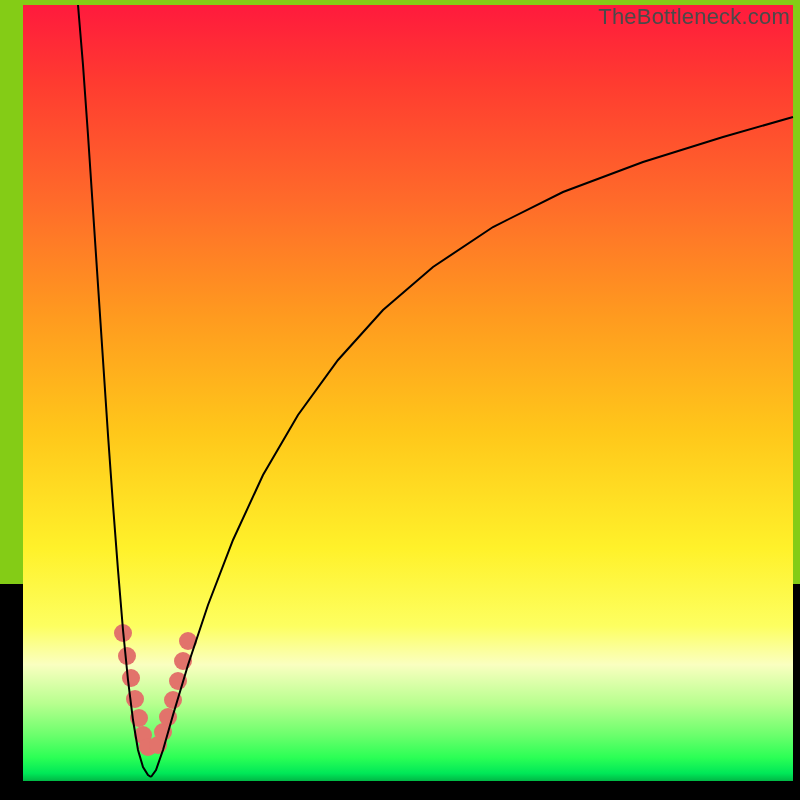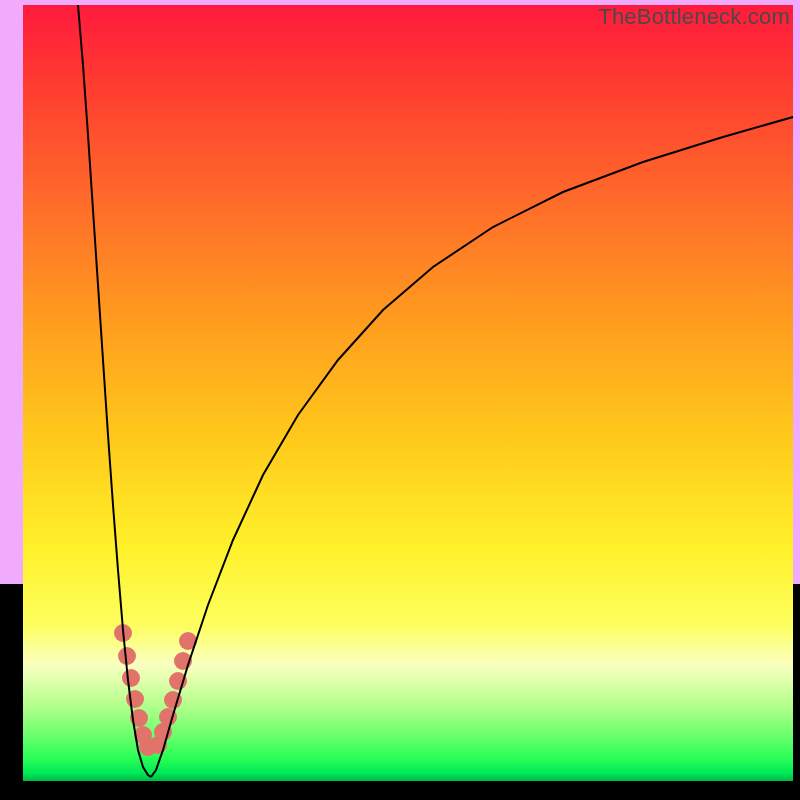--- a/index.html
+++ b/index.html
@@ -9,21 +9,21 @@
     height: 800px;
     background: #000;
     overflow: hidden;
   }
   .frame {
     position: absolute;
     left: 0;
     top: 0;
     width: 800px;
     height: 584px;
-    background: #f0abfc;
+    background: #84cc16;
   }
   .plot {
     position: absolute;
     left: 23px;
     top: 5px;
     width: 770px;
     height: 776px;
     
     background: linear-gradient(
       to bottom,

